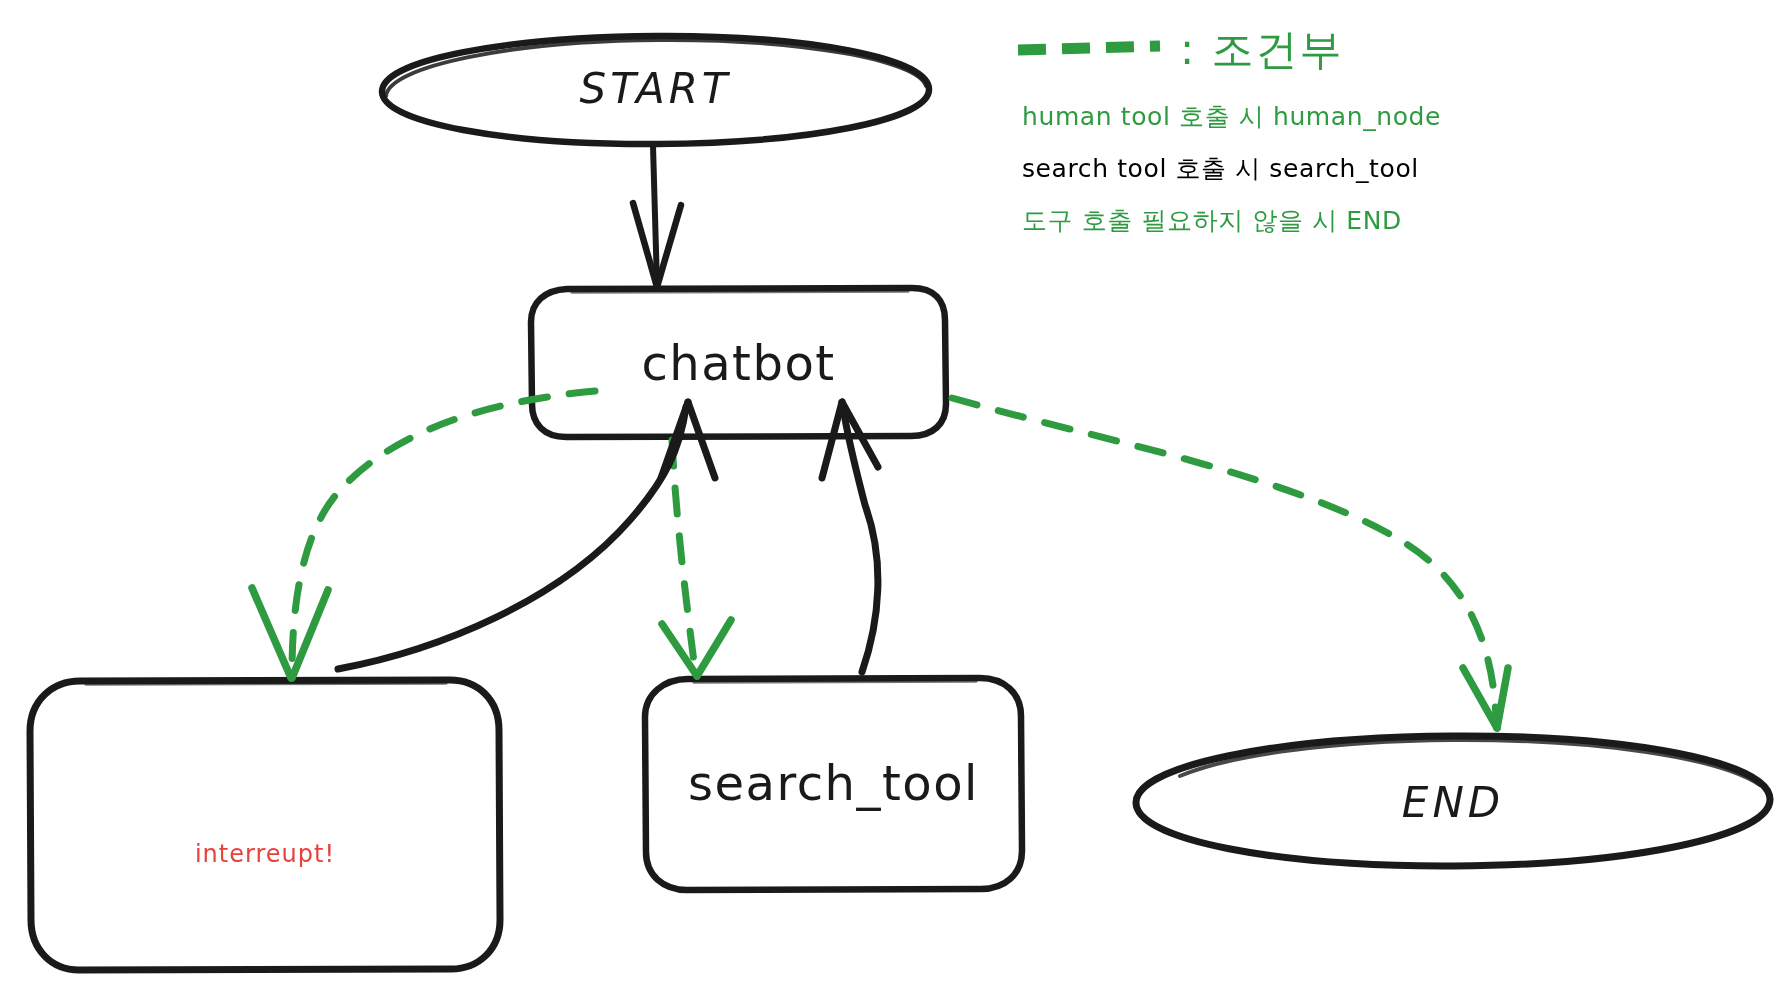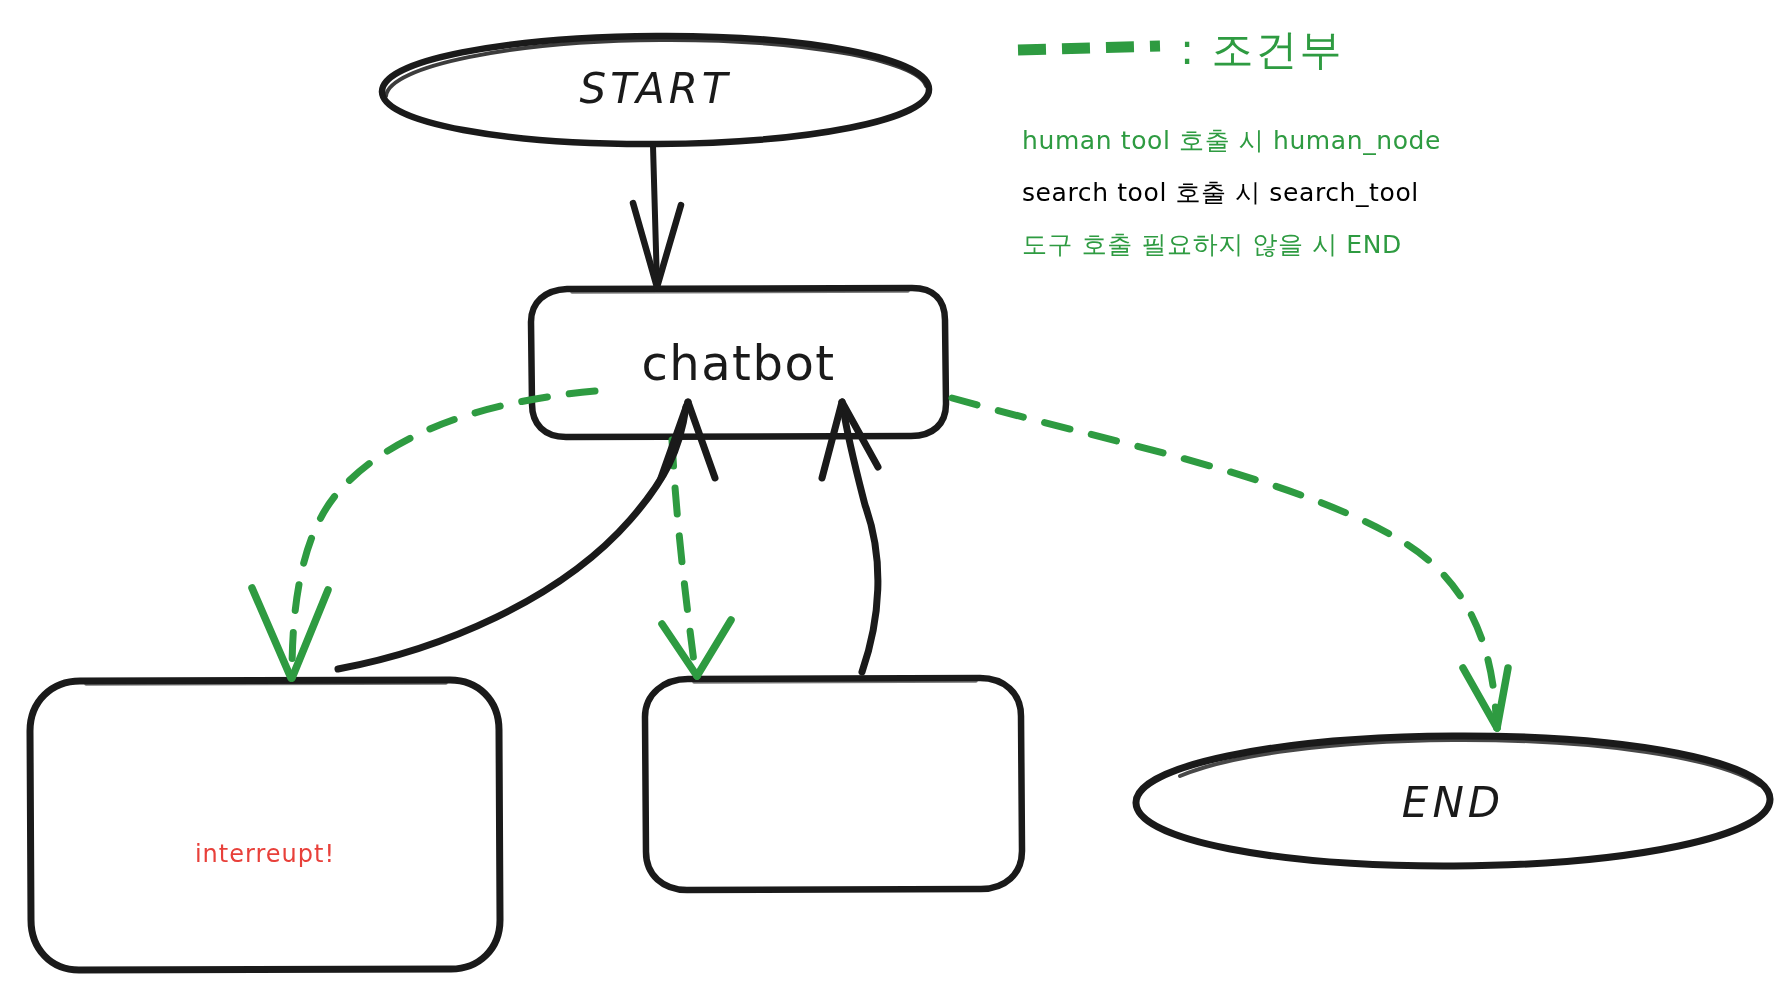--- a/index.html
+++ b/index.html
@@ -57,21 +57,20 @@
     font-size: 42px;
     letter-spacing: 2px;
     white-space: nowrap;
   }
   .legend-line {
     position: absolute;
     font-family: "DejaVu Sans", sans-serif;
     font-size: 25px;
     letter-spacing: 0.6px;
     white-space: nowrap;
-    margin-top: 24px;
   }
 </style>
 </head>
 <body>
 
 <div id="canvas">
 
   <svg id="graph-svg" viewBox="0 0 1787 981" xmlns="http://www.w3.org/2000/svg">
 
     <g>
@@ -185,20 +184,21 @@
 
   </svg>
 
   <div class="node-label ellipse-label" style="left:382px; top:64px; width:547px;">START</div>
 
   <div class="node-label box-label" style="left:531px; top:291px; width:415px; line-height:145px;">chatbot</div>
 
 
   <div class="node-label interrupt-label" style="left:30px; top:840px; width:470px; color:#e8403a;">interreupt!</div>
 
+  <div class="node-label box-label" style="left:645px; top:755px; width:377px;">search_tool</div>
 
   <div class="node-label ellipse-label" style="left:1136px; top:778px; width:634px;">END</div>
 
   <div class="legend">
 
     <div class="legend-title" style="left:1180px; top:22px; color:#2e9b41;">: 조건부</div>
 
     <div class="legend-line" style="left:1022px; top:100px; color:#2e9b41;">human tool 호출 시 human_node</div>
 
     <div class="legend-line" style="left:1022px; top:152px; color:#000000;">search tool 호출 시 search_tool</div>

